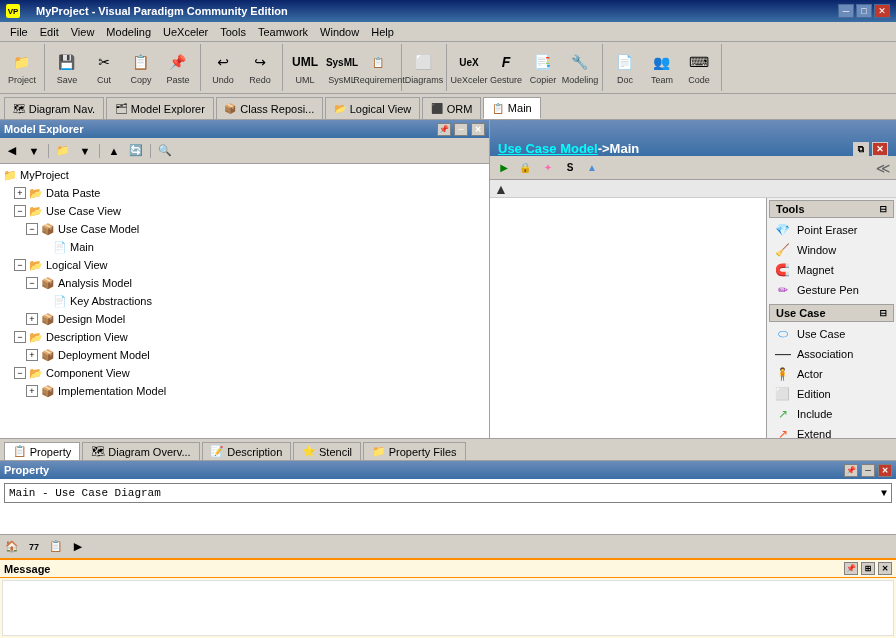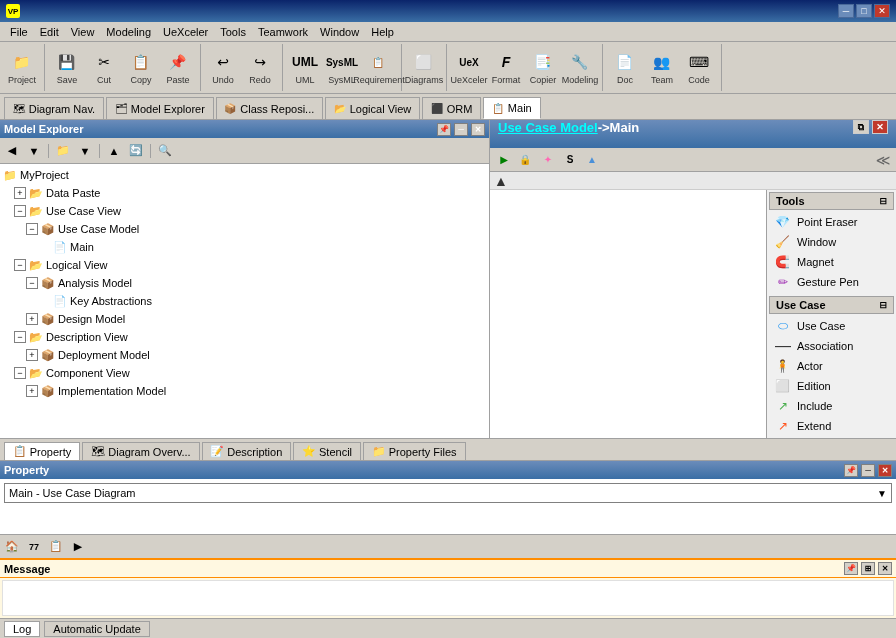--- a/index.html
+++ b/index.html
@@ -50,21 +50,21 @@
     .tree-item { display: flex; align-items: center; padding: 1px 0; cursor: pointer; white-space: nowrap; }
     .tree-item .indent { display: inline-block; }
     .tree-expand { width: 12px; height: 12px; border: 1px solid #808080; background: white; display: inline-flex; align-items: center; justify-content: center; font-size: 9px; margin-right: 2px; flex-shrink: 0; cursor: pointer; }
     .tree-icon { width: 16px; height: 16px; display: inline-flex; align-items: center; justify-content: center; font-size: 11px; margin-right: 2px; flex-shrink: 0; }
     .tree-label { font-size: 11px; }
     .folder-icon { color: #f5a623; }
     .doc-icon { color: #4a90d9; }
 
     
     #right-panel { flex: 1; display: flex; flex-direction: column; background: white; }
-    #uc-titlebar { background: linear-gradient(to bottom, #6b8cba, #3a6ea5); color: white; height: 28px; display: flex; align-items: flex-start; padding: 0 8px; justify-content: space-between; font-size: 13px; font-weight: bold; }
+    #uc-titlebar { background: linear-gradient(to bottom, #6b8cba, #3a6ea5); color: white; height: 36px; display: flex; align-items: flex-end; padding: 0 8px; justify-content: space-between; font-size: 13px; font-weight: bold; }
     #uc-titlebar .uc-controls { display: flex; gap: 3px; }
     #uc-titlebar .uc-btn { width: 16px; height: 14px; border: 1px solid #ccc; display: flex; align-items: center; justify-content: center; font-size: 9px; cursor: pointer; background: #d4d0c8; color: #000; }
     #uc-titlebar .uc-btn.close { background: #c0392b; color: white; }
 
     #uc-toolbar { background: #d4d0c8; border-bottom: 1px solid #a0a0a0; display: flex; align-items: center; padding: 2px 4px; gap: 2px; height: 24px; }
     .uc-tb-btn { width: 20px; height: 18px; border: 1px solid transparent; display: flex; align-items: center; justify-content: center; cursor: pointer; font-size: 10px; }
     .uc-collapse { width: 18px; height: 18px; color: #666; display: flex; align-items: center; justify-content: center; font-size: 14px; cursor: pointer; }
 
     #uc-diagram { display: flex; flex: 1; overflow: hidden; }
     #uc-canvas { flex: 1; background: white; position: relative; overflow: hidden; }
@@ -82,21 +82,21 @@
     .btab { display: flex; align-items: center; gap: 3px; padding: 1px 8px; background: #d4d0c8; border: 1px solid #a0a0a0; border-bottom: none; cursor: pointer; font-size: 11px; margin-right: 2px; height: 18px; }
     .btab.active { background: white; }
 
     
     #property-panel { flex: 1; display: flex; flex-direction: column; }
     #prop-titlebar { background: linear-gradient(to bottom, #6b8cba, #3a6ea5); color: white; height: 18px; display: flex; align-items: center; padding: 0 4px; justify-content: space-between; font-size: 11px; font-weight: bold; }
     #prop-titlebar .prop-controls { display: flex; gap: 3px; }
     #prop-titlebar .prop-btn { width: 14px; height: 13px; background: #d4d0c8; border: 1px solid #808080; display: flex; align-items: center; justify-content: center; font-size: 8px; cursor: pointer; color: #000; }
     #prop-titlebar .prop-btn.close { background: #c0392b; color: white; }
 
-    #prop-content { background: white; flex: 1; padding: 4px; }
+    #prop-content { background: white; flex: 1; padding: 4px; font-family: Liberation Mono, monospace; }
     #prop-dropdown { width: 100%; border: 1px solid #808080; background: white; padding: 1px 4px; font-size: 11px; display: flex; align-items: center; justify-content: space-between; height: 20px; cursor: pointer; }
     #prop-dropdown-arrow { font-size: 10px; }
 
     #prop-toolbar { background: #d4d0c8; border-top: 1px solid #a0a0a0; display: flex; align-items: center; padding: 2px; gap: 2px; height: 24px; }
     .prop-tb-btn { width: 20px; height: 18px; border: 1px solid transparent; display: flex; align-items: center; justify-content: center; cursor: pointer; font-size: 11px; }
 
     
     #message-panel { height: 80px; border-top: 2px solid #ff8c00; background: #fff8e1; display: flex; flex-direction: column; }
     #msg-titlebar { background: #fff8e1; border-bottom: 1px solid #ff8c00; height: 18px; display: flex; align-items: center; padding: 0 4px; justify-content: space-between; font-size: 11px; font-weight: bold; }
     #msg-titlebar .msg-controls { display: flex; gap: 3px; }
@@ -105,20 +105,21 @@
     #msg-footer { background: #d4d0c8; border-top: 1px solid #a0a0a0; display: flex; align-items: center; gap: 4px; padding: 2px 4px; height: 20px; }
     .msg-tab { padding: 1px 8px; border: 1px solid #a0a0a0; background: #d4d0c8; font-size: 11px; cursor: pointer; }
     .msg-tab.active { background: white; }
   </style>
 </head>
 <body>
 
 <div id="title-bar">
   <div class="title">
     <div class="title-icon">VP</div>
+    <span>MyProject - Visual Paradigm Community Edition</span>
   </div>
   <div class="win-controls">
     <div class="win-btn">─</div>
     <div class="win-btn">□</div>
     <div class="win-btn close">✕</div>
   </div>
 </div>
 
 <div id="menu-bar">
   <span class="menu-item">File</span>
@@ -187,21 +188,21 @@
       <div class="tb-label">Diagrams</div>
     </div>
   </div>
   <div class="toolbar-group">
     <div class="toolbar-btn">
       <div class="tb-icon" style="font-size:10px; font-weight:bold;">UeX</div>
       <div class="tb-label">UeXceler</div>
     </div>
     <div class="toolbar-btn">
       <div class="tb-icon" style="font-style:italic; font-weight:bold;">F</div>
-      <div class="tb-label">Format</div>
+      <div class="tb-label">Gesture</div>
     </div>
     <div class="toolbar-btn">
       <div class="tb-icon">📑</div>
       <div class="tb-label">Copier</div>
     </div>
     <div class="toolbar-btn">
       <div class="tb-icon">🔧</div>
       <div class="tb-label">Modeling</div>
     </div>
   </div>
@@ -502,19 +503,15 @@
     <div id="message-panel">
       <div id="msg-titlebar">
         <span>Message</span>
         <div class="msg-controls">
           <div class="msg-btn">📌</div>
           <div class="msg-btn">⊞</div>
           <div class="msg-btn">✕</div>
         </div>
       </div>
       <div id="msg-content"></div>
-      <div id="msg-footer">
-        <div class="msg-tab active">Log</div>
-        <div class="msg-tab">Automatic Update</div>
-      </div>
     </div>
   </div>
 </div>
 
 </body></html>

